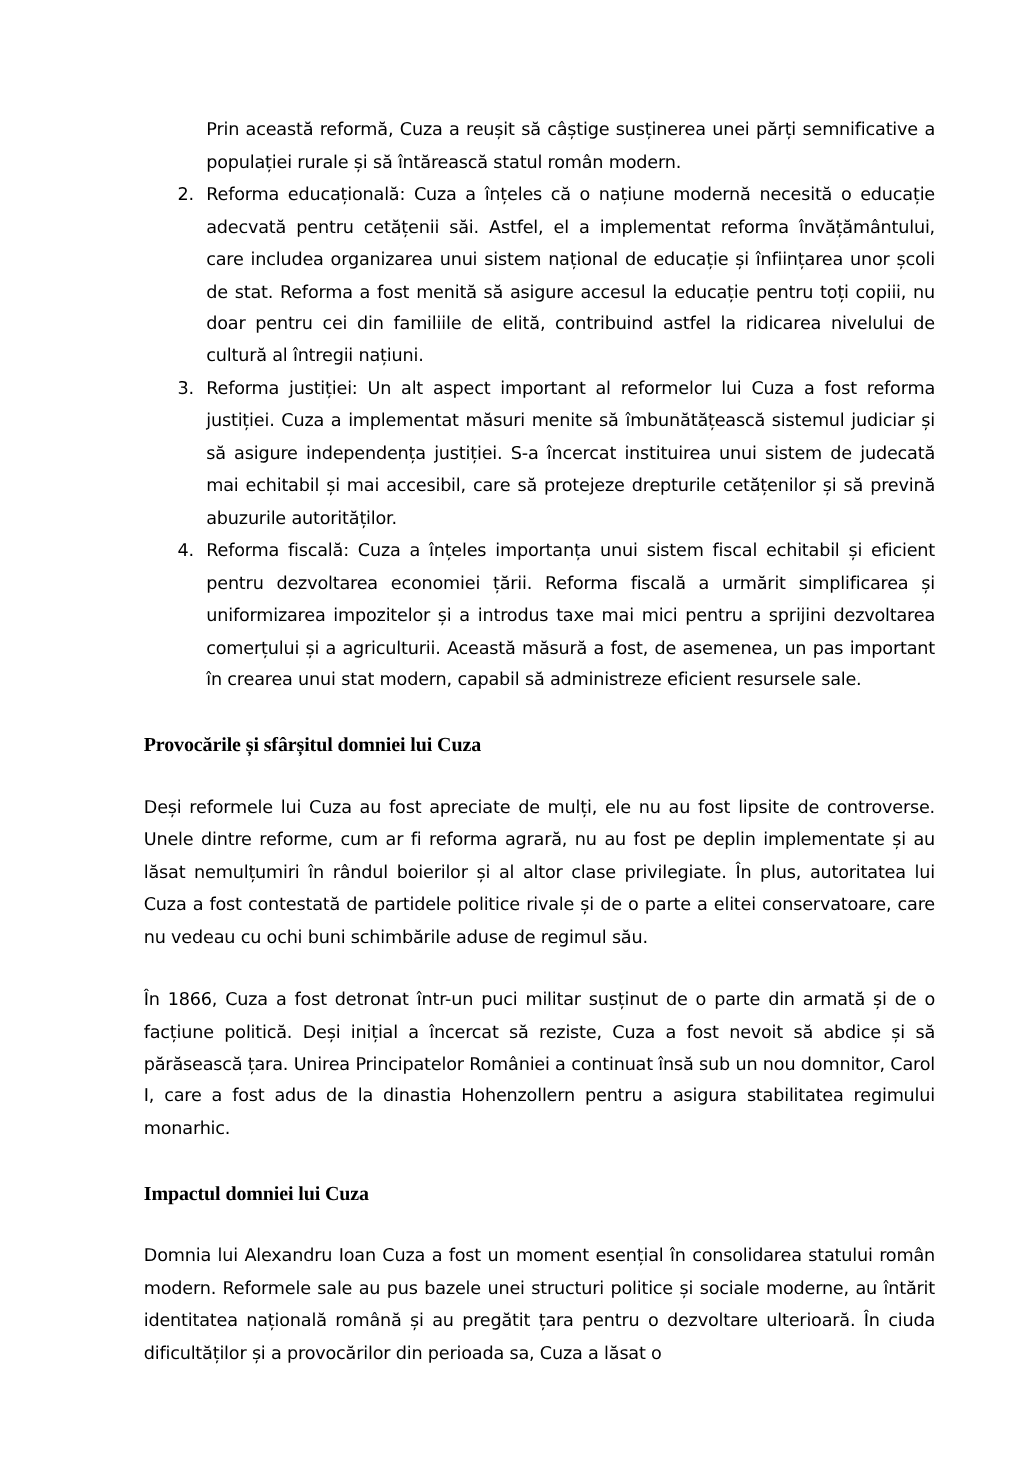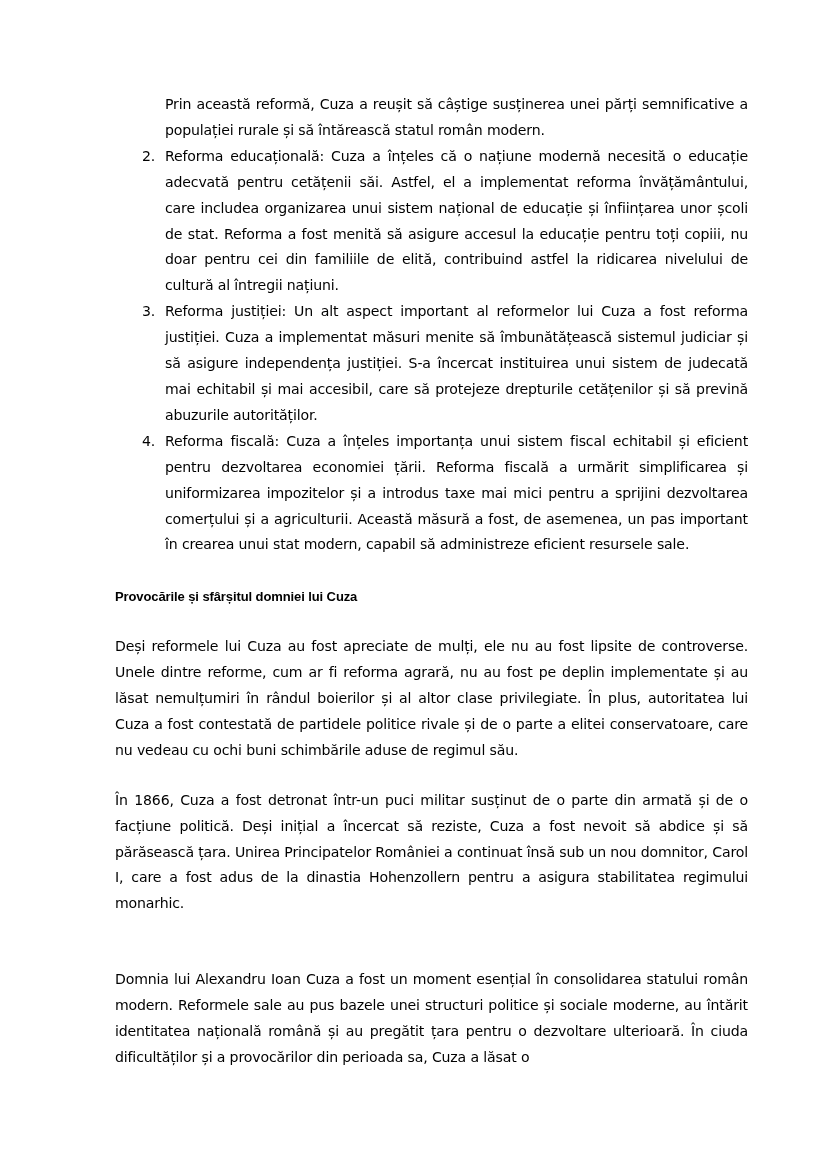--- a/index.html
+++ b/index.html
@@ -83,22 +83,22 @@
   .item-text, .para {
     text-align-last: left;
   }
 
   b.lead {
     font-weight: normal;
   }
 
   
   .section-heading {
-    font-family: Liberation Sans, sans-serif;
-    font-size: 13px;
+    font-family: Liberation Serif, serif;
+    font-size: 16px;
     line-height: 25.9px;
     font-weight: bold;
     letter-spacing: -0.1px;
     text-align: left;
     margin: 0;
   }
 
   
   .gap-before-heading { height: 26px; }
   .gap-after-heading  { height: 24px; }
@@ -135,18 +135,19 @@
     <h2 class="section-heading">Provocările și sfârșitul domniei lui Cuza</h2>
     <div class="gap-after-heading"></div>
 
     <p class="para">Deși reformele lui Cuza au fost apreciate de mulți, ele nu au fost lipsite de controverse. Unele dintre reforme, cum ar fi reforma agrară, nu au fost pe deplin implementate și au lăsat nemulțumiri în rândul boierilor și al altor clase privilegiate. În plus, autoritatea lui Cuza a fost contestată de partidele politice rivale și de o parte a elitei conservatoare, care nu vedeau cu ochi buni schimbările aduse de regimul său.</p>
 
     <div class="gap-between-paras"></div>
 
     <p class="para">În 1866, Cuza a fost detronat într-un puci militar susținut de o parte din armată și de o facțiune politică. Deși inițial a încercat să reziste, Cuza a fost nevoit să abdice și să părăsească țara. Unirea Principatelor României a continuat însă sub un nou domnitor, Carol I, care a fost adus de la dinastia Hohenzollern pentru a asigura stabilitatea regimului monarhic.</p>
 
     <div class="gap-before-heading"></div>
+    <h2 class="section-heading">Impactul domniei lui Cuza</h2>
     <div class="gap-after-heading"></div>
 
     <p class="para">Domnia lui Alexandru Ioan Cuza a fost un moment esențial în consolidarea statului român modern. Reformele sale au pus bazele unei structuri politice și sociale moderne, au întărit identitatea națională română și au pregătit țara pentru o dezvoltare ulterioară. În ciuda dificultăților și a provocărilor din perioada sa, Cuza a lăsat o</p>
 
   </div>
 </div>
 
 </body></html>

